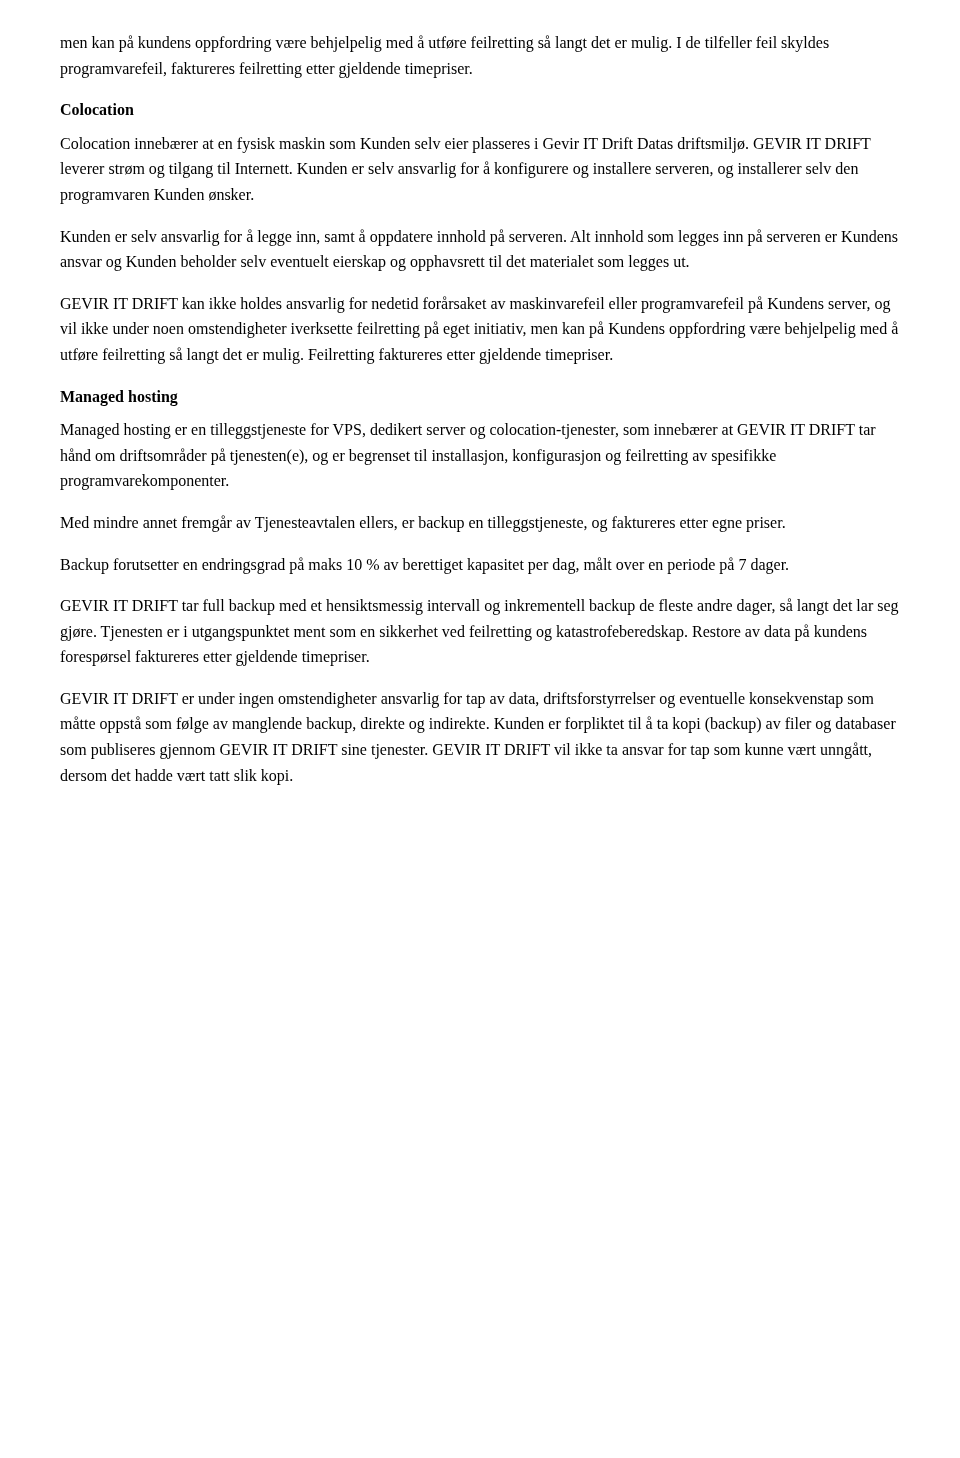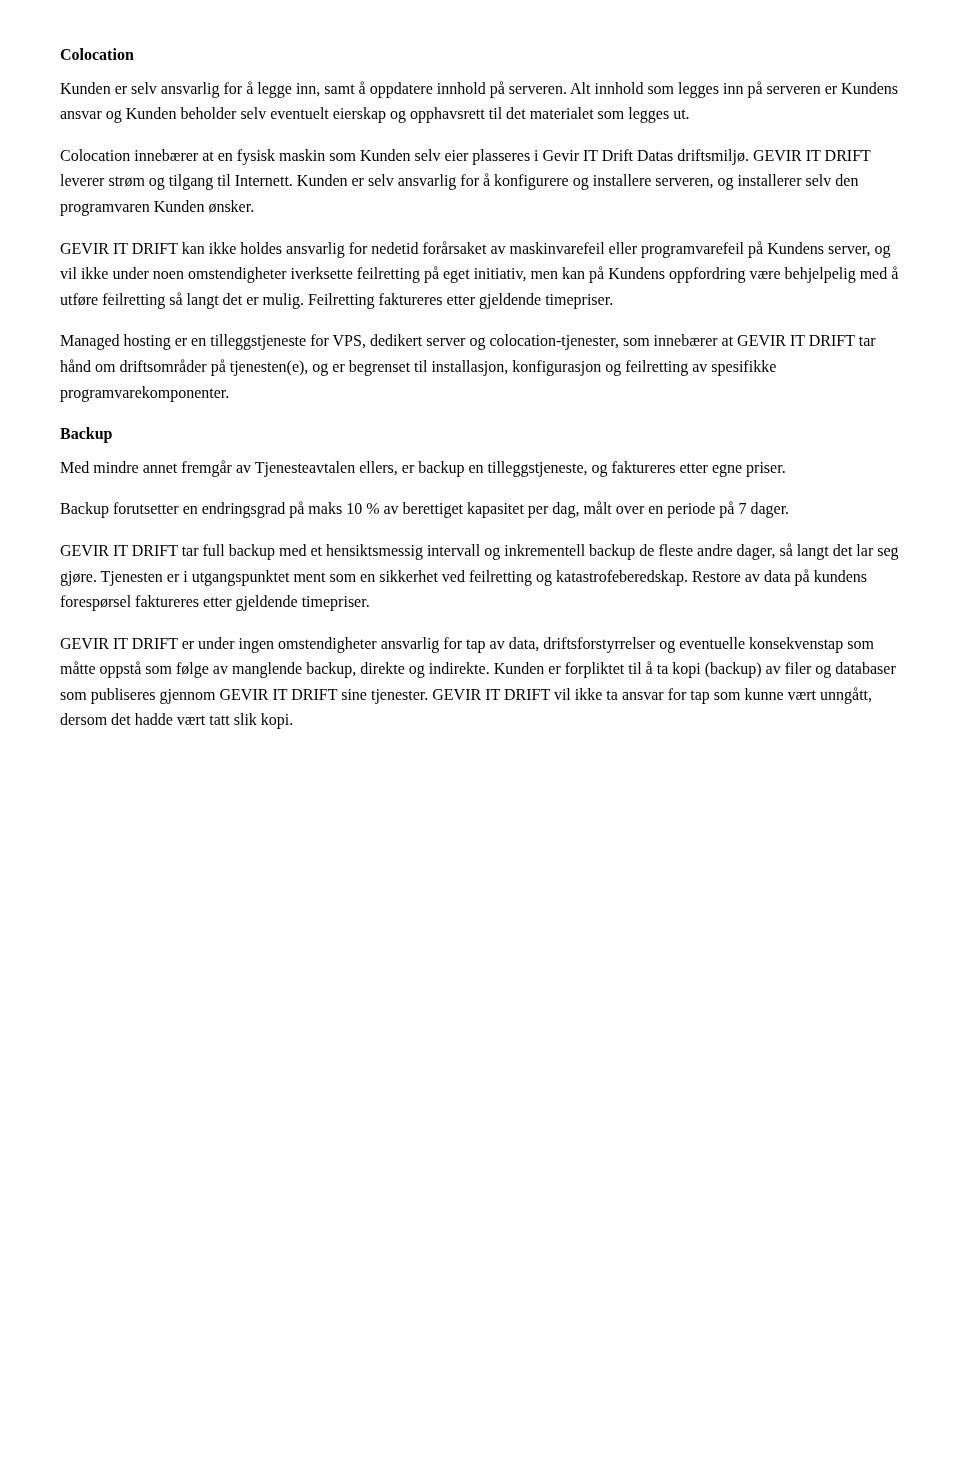--- a/index.html
+++ b/index.html
@@ -27,35 +27,36 @@
       font-size: 16px;
       margin-top: 12px;
       margin-bottom: 8px;
     }
   </style>
 </head>
 <body>
 
 <div class="content">
 
+  <p>men kan på kundens oppfordring være behjelpelig med å utføre feilretting så langt det er mulig. I de tilfeller feil skyldes programvarefeil, faktureres feilretting etter gjeldende timepriser.</p>
 
   <div class="section-heading">Colocation</div>
 
+  <p>Colocation innebærer at en fysisk maskin som Kunden selv eier plasseres i Gevir IT Drift Datas driftsmiljø. GEVIR IT DRIFT leverer strøm og tilgang til Internett. Kunden er selv ansvarlig for å konfigurere og installere serveren, og installerer selv den programvaren Kunden ønsker.</p>
+
   <p>Kunden er selv ansvarlig for å legge inn, samt å oppdatere innhold på serveren. Alt innhold som legges inn på serveren er Kundens ansvar og Kunden beholder selv eventuelt eierskap og opphavsrett til det materialet som legges ut.</p>
-
-  <p>Colocation innebærer at en fysisk maskin som Kunden selv eier plasseres i Gevir IT Drift Datas driftsmiljø. GEVIR IT DRIFT leverer strøm og tilgang til Internett. Kunden er selv ansvarlig for å konfigurere og installere serveren, og installerer selv den programvaren Kunden ønsker.</p>
 
 
   <p>GEVIR IT DRIFT kan ikke holdes ansvarlig for nedetid forårsaket av maskinvarefeil eller programvarefeil på Kundens server, og vil ikke under noen omstendigheter iverksette feilretting på eget initiativ, men kan på Kundens oppfordring være behjelpelig med å utføre feilretting så langt det er mulig. Feilretting faktureres etter gjeldende timepriser.</p>
 
+  <div class="section-heading">Managed hosting</div>
 
   <p>Managed hosting er en tilleggstjeneste for VPS, dedikert server og colocation-tjenester, som innebærer at GEVIR IT DRIFT tar hånd om driftsområder på tjenesten(e), og er begrenset til installasjon, konfigurasjon og feilretting av spesifikke programvarekomponenter.</p>
 
 
-  <div class="section-heading">Backup</div>
 
   <p>Med mindre annet fremgår av Tjenesteavtalen ellers, er backup en tilleggstjeneste, og faktureres etter egne priser.</p>
 
   <p>Backup forutsetter en endringsgrad på maks 10 % av berettiget kapasitet per dag, målt over en periode på 7 dager.</p>
 
   <p>GEVIR IT DRIFT tar full backup med et hensiktsmessig intervall og inkrementell backup de fleste andre dager, så langt det lar seg gjøre. Tjenesten er i utgangspunktet ment som en sikkerhet ved feilretting og katastrofeberedskap. Restore av data på kundens forespørsel faktureres etter gjeldende timepriser.</p>
 
   <p>GEVIR IT DRIFT er under ingen omstendigheter ansvarlig for tap av data, driftsforstyrrelser og eventuelle konsekvenstap som måtte oppstå som følge av manglende backup, direkte og indirekte. Kunden er forpliktet til å ta kopi (backup) av filer og databaser som publiseres gjennom GEVIR IT DRIFT sine tjenester. GEVIR IT DRIFT vil ikke ta ansvar for tap som kunne vært unngått, dersom det hadde vært tatt slik kopi.</p>
 
 </div>

